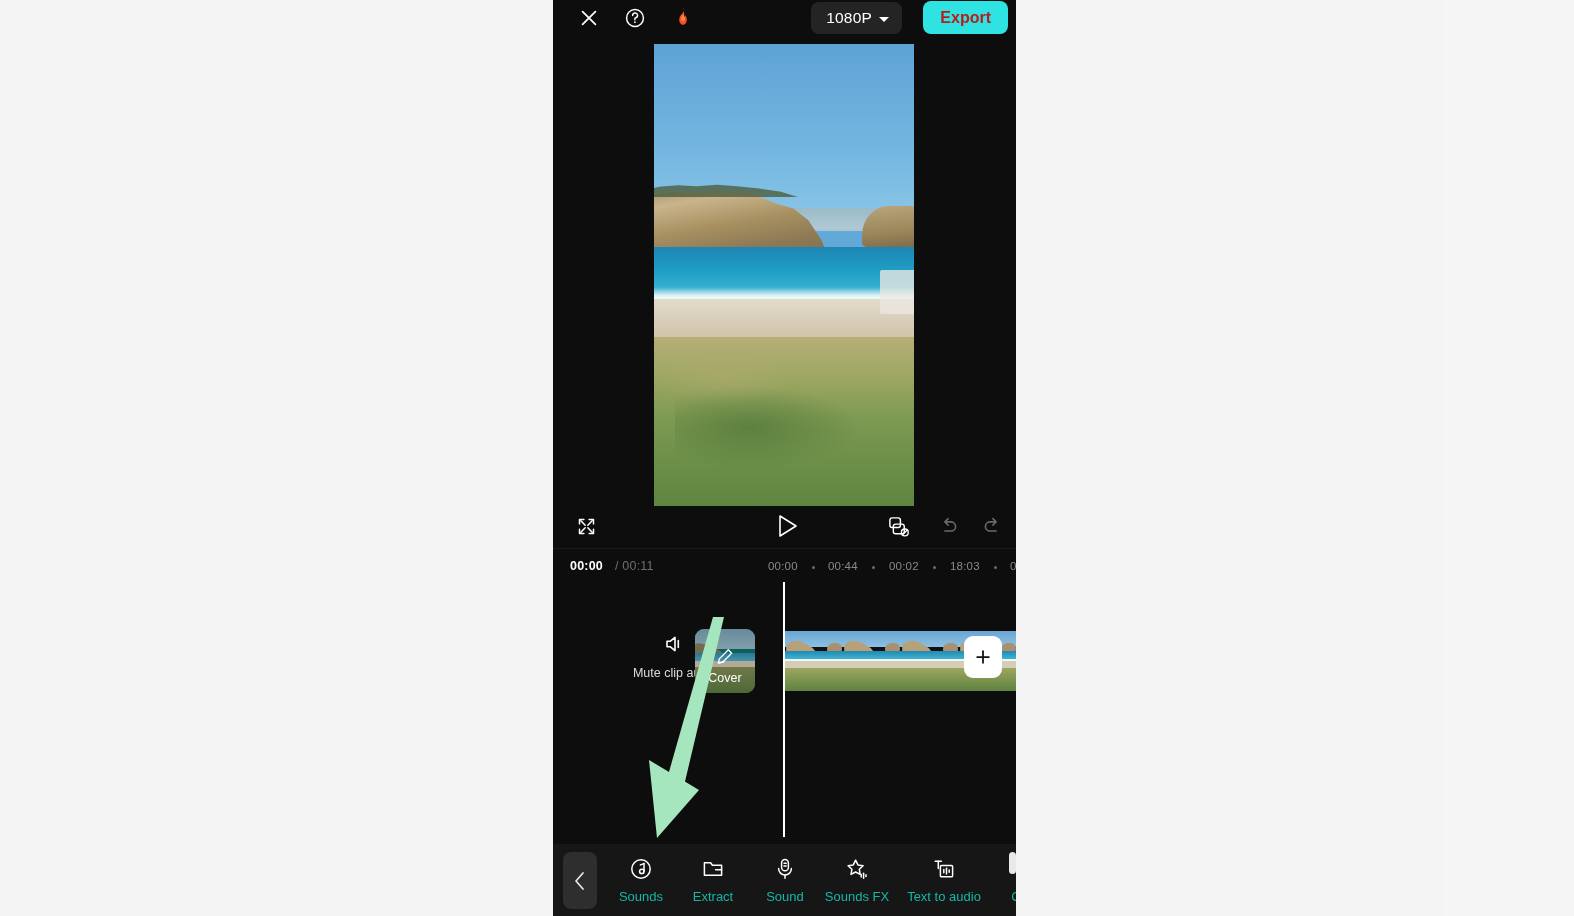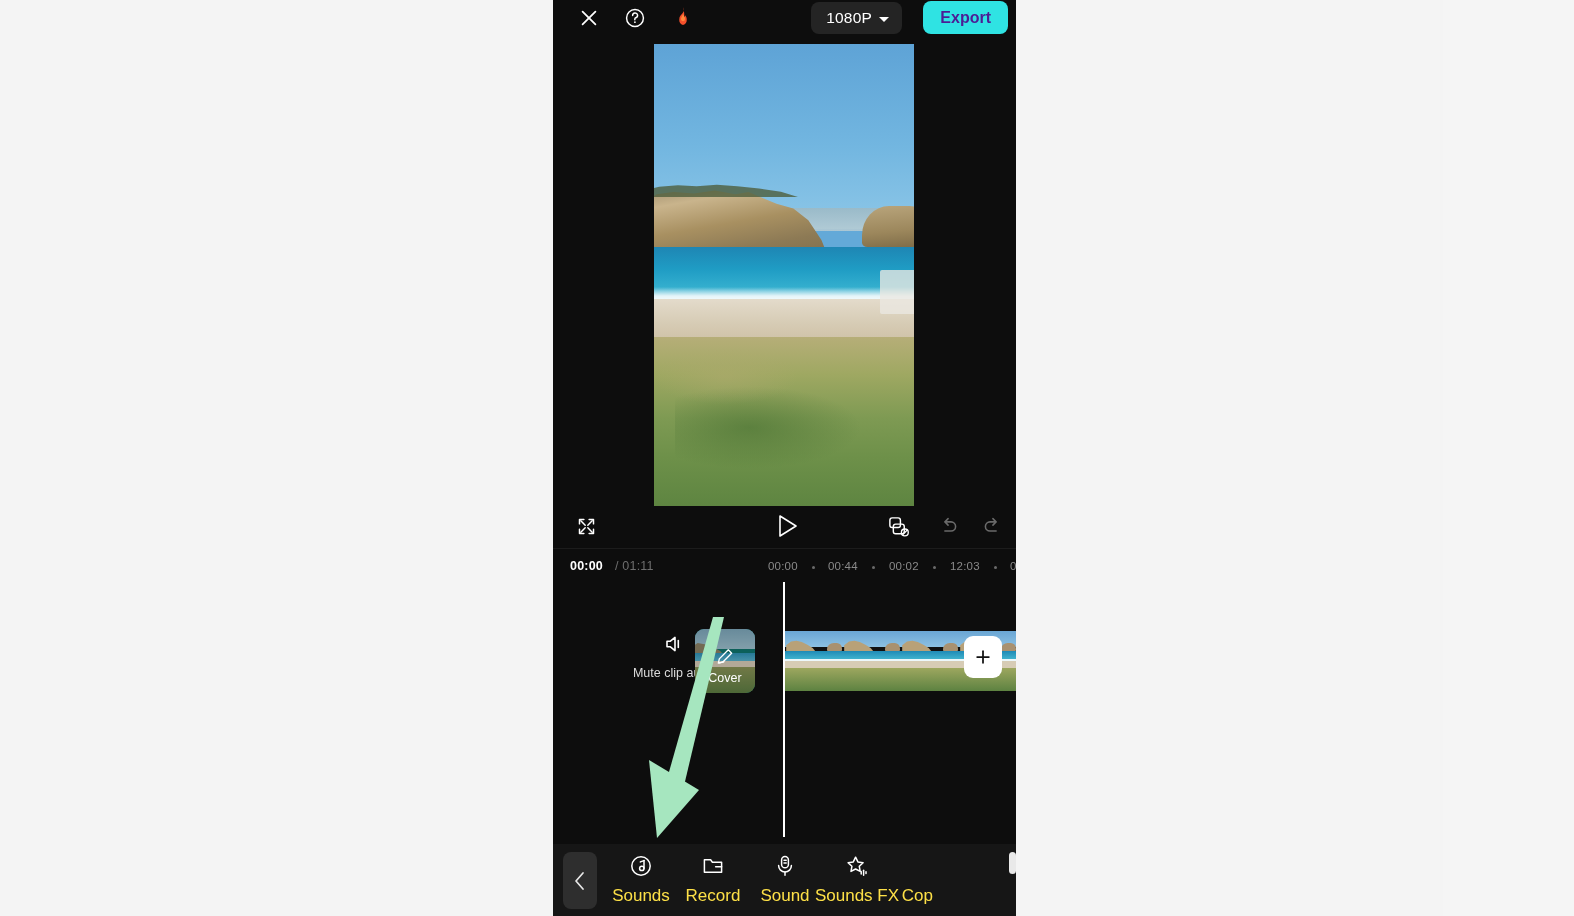--- a/index.html
+++ b/index.html
@@ -50,21 +50,21 @@
     border-left: 5px solid transparent;
     border-right: 5px solid transparent;
     border-top: 5.5px solid #ffffff;
     margin-top: 2px;
   }
   .export-btn {
     position: absolute; right: 8px; top: 1px;
     height: 33px; padding: 0 17px;
     background: #2fe3e3; border-radius: 8px;
     display: flex; align-items: center;
-    color: #4c1d95; font-size: 16px; font-weight: bold;
+    color: #b91c1c; font-size: 16px; font-weight: bold;
   }
 
   
   .preview-wrap {
     position: absolute; left: 0; top: 35px;
     width: 463px; height: 468px;
     background: #0d0d0d;
   }
   .video {
     position: absolute; left: 101px; top: 9px;
@@ -241,21 +241,21 @@
   .tools {
     position: absolute; left: 52px; top: 0;
     height: 72px; display: flex; align-items: center;
   }
   .tool {
     width: 72px; height: 72px;
     display: flex; flex-direction: column; align-items: center; justify-content: center;
     gap: 8px;
   }
   .tool-ico { height: 24px; display: flex; align-items: center; justify-content: center; }
-  .tool-lbl { color: #fde047; font-size: 17px; white-space: nowrap; }
+  .tool-lbl { color: #14b8a6; font-size: 13px; white-space: nowrap; }
   .tool.clipped { width: 40px; overflow: hidden; align-items: flex-end; }
   .tool.clipped .tool-lbl { margin-left: -22px; }
   .scroll-nub {
     position: absolute; right: 0; top: 8px;
     width: 7px; height: 22px; border-radius: 4px; background: #e9e9e9;
   }
 </style>
 </head>
 <body>
 
@@ -347,31 +347,31 @@
           <path d="M16 7.5H9.8a5 5 0 0 0 0 10h6.7"></path>
             <polyline points="13,4 16.4,7.5 13,11"></polyline>
         </svg>
       </div>
     </div>
 
     <div class="timeline">
 
       <div class="tc-row">
         <span class="tc-current">00:00</span>
-        <span class="tc-total">/&nbsp;<span>01:11</span></span>
+        <span class="tc-total">/&nbsp;<span>00:11</span></span>
       </div>
 
       <div class="ruler">
         <span class="ruler-label" style="left:215px">00:00</span>
         <span class="ruler-dot" style="left:259px"></span>
         <span class="ruler-label" style="left:275px">00:44</span>
         <span class="ruler-dot" style="left:319px"></span>
         <span class="ruler-label" style="left:336px">00:02</span>
         <span class="ruler-dot" style="left:380px"></span>
-        <span class="ruler-label" style="left:397px">12:03</span>
+        <span class="ruler-label" style="left:397px">18:03</span>
         <span class="ruler-dot" style="left:441px"></span>
         <span class="ruler-label" style="left:457px">0</span>
       </div>
 
       <div class="playhead"></div>
 
       <div class="mute-block">
         <div class="mute-icon">
           <svg width="24" height="22" viewBox="0 0 24 22" fill="none" stroke="#ffffff" stroke-width="1.6" stroke-linejoin="round">
             <path d="M4 8.2h3.4L12 4.4v13.2L7.4 13.8H4z"></path>
@@ -472,21 +472,21 @@
           <span class="tool-lbl">Sounds</span>
         </div>
 
         <div class="tool">
           <span class="tool-ico">
             <svg width="24" height="24" viewBox="0 0 24 24" fill="none" stroke="#ffffff" stroke-width="1.5" stroke-linejoin="round">
               <path d="M3.4 5.8h6.2l1.8 2.4h9.2v10H3.4z"></path>
               <line x1="14.6" y1="12.8" x2="20.6" y2="12.8" stroke-linecap="round"></line>
             </svg>
           </span>
-          <span class="tool-lbl">Record</span>
+          <span class="tool-lbl">Extract</span>
         </div>
 
         <div class="tool">
           <span class="tool-ico">
             <svg width="24" height="24" viewBox="0 0 24 24" fill="none" stroke="#ffffff" stroke-width="1.5" stroke-linecap="round">
               <rect x="8.6" y="2.6" width="6.8" height="11.2" rx="3.4"></rect>
               <path d="M5.6 11.6a6.4 6.4 0 0 0 12.8 0"></path>
               <line x1="12" y1="18" x2="12" y2="21.2"></line>
               <line x1="11" y1="6.2" x2="13.2" y2="6.2"></line>
               <line x1="11" y1="9" x2="13.2" y2="9"></line>
@@ -500,20 +500,33 @@
             <svg width="24" height="24" viewBox="0 0 24 24" fill="none" stroke="#ffffff" stroke-width="1.5" stroke-linejoin="round" stroke-linecap="round">
               <path d="M10.6 3.2l2.3 4.7 5.2.8-3.8 3.6.9 5.1-4.6-2.4-4.6 2.4.9-5.1L3.1 8.7l5.2-.8z"></path>
               <line x1="16.2" y1="17.4" x2="16.2" y2="20"></line>
               <line x1="18.6" y1="16.2" x2="18.6" y2="21.2"></line>
               <line x1="21" y1="17.8" x2="21" y2="19.6"></line>
             </svg>
           </span>
           <span class="tool-lbl">Sounds FX</span>
         </div>
 
+        <div class="tool" style="width:102px">
+          <span class="tool-ico">
+            <svg width="24" height="24" viewBox="0 0 24 24" fill="none" stroke="#ffffff" stroke-width="1.5" stroke-linecap="round">
+              <line x1="3.2" y1="4.2" x2="9.4" y2="4.2"></line>
+              <line x1="6.3" y1="4.2" x2="6.3" y2="11.4"></line>
+              <rect x="8.4" y="8.4" width="12.2" height="11.4" rx="1.1" stroke-linejoin="round"></rect>
+              <line x1="11.8" y1="12.4" x2="11.8" y2="15.8"></line>
+              <line x1="14.5" y1="11.2" x2="14.5" y2="17"></line>
+              <line x1="17.2" y1="12.9" x2="17.2" y2="15.3"></line>
+            </svg>
+          </span>
+          <span class="tool-lbl">Text to audio</span>
+        </div>
 
         <div class="tool clipped">
           <span class="tool-ico"></span>
           <span class="tool-lbl">Cop</span>
         </div>
 
       </div>
 
       <div class="scroll-nub"></div>
     </div>

